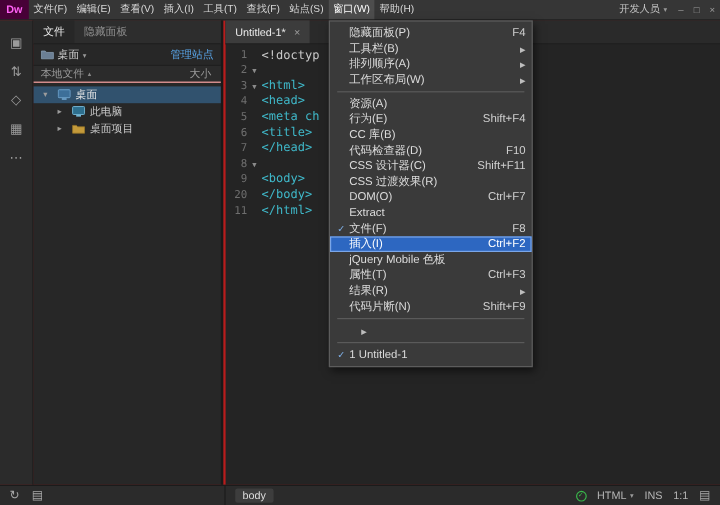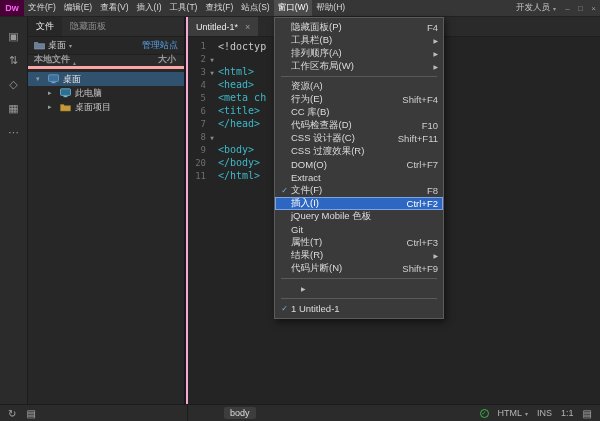--- a/index.html
+++ b/index.html
@@ -2,21 +2,21 @@
 <html><head>
 <meta charset="utf-8">
 <style>
   * { box-sizing: border-box; margin: 0; padding: 0; }
   html, body { width: 600px; height: 421px; }
   body {
     font-family: "Liberation Sans", sans-serif;
     background: #242424; color: #cccccc; overflow: hidden;
     -webkit-font-smoothing: antialiased;
   }
-  #app { position: relative; width: 600px; height: 421px; background: #f9a8d4; overflow: hidden; }
+  #app { position: relative; width: 600px; height: 421px; background: #b91c1c; overflow: hidden; }
 
   
   #menubar {
     position: absolute; top: 0; left: 0; right: 0; height: 17px;
     background: #363636; border-bottom: 1px solid #222;
     display: flex; align-items: stretch; font-size: 8.5px; color: #d8d8d8;
   }
   .logo {
     width: 24px; background: #470137; color: #FF61F6;
     font-weight: bold; font-size: 9px;
@@ -42,21 +42,21 @@
   #files-panel {
     position: absolute; left: 28px; top: 17px; width: 158px; bottom: 17px;
     background: #272727; border-right: 2px solid #191919; font-size: 9px;
   }
   .panel-tabs { height: 20px; display: flex; align-items: stretch; background: #2d2d2d; border-bottom: 1px solid #1f1f1f; }
   .ptab { padding: 0 8px; display: flex; align-items: center; color: #8f8f8f; }
   .ptab.active { color: #ececec; background: #272727; }
   .site-row { height: 18px; display: flex; align-items: center; padding: 0 6px; gap: 3px; border-bottom: 1px solid #1f1f1f; color: #d0d0d0; }
   .site-chev { font-size: 6px; color: #999; }
   .manage-link { margin-left: auto; color: #59a5e8; }
-  .cols-row { height: 14px; display: flex; align-items: flex-end; padding: 0 6px; gap: 2px; color: #9a9a9a; border-bottom: 3px solid #fca5a5; background: #2b2b2b; font-weight: bold; }
+  .cols-row { height: 14px; display: flex; align-items: center; padding: 0 6px; gap: 2px; color: #9a9a9a; border-bottom: 1px solid #fca5a5; background: #2b2b2b; }
   .sort-ico { font-size: 5px; color: #8a8a8a; }
   .col-size { margin-left: auto; padding-right: 2px; }
   .tree { padding-top: 3px; }
   .tree-row { height: 14px; display: flex; align-items: center; padding-left: 8px; gap: 4px; color: #c8c8c8; }
   .tree-row.child { padding-left: 20px; }
   .tree-row.selected { background: #31526e; color: #e8e8e8; }
   .twisty { color: #9c9c9c; font-size: 7px; width: 8px; flex: none; }
   .tico { flex: none; }
   .tlabel { white-space: nowrap; }
 
@@ -91,21 +91,21 @@
 
   
   #statusbar {
     position: absolute; left: 0; right: 0; bottom: 0; height: 17px;
     background: #2b2b2b; border-top: 1px solid #1b1b1b;
     display: flex; align-items: center; font-size: 9px; color: #b5b5b5;
   }
   .sb-files { width: 188px; flex: none; display: flex; align-items: center; gap: 10px; padding-left: 8px; border-right: 1px solid #1c1c1c; height: 100%; }
   .sb-ico { color: #a8a8a8; font-size: 10px; }
   .sb-doc { flex: 1; display: flex; align-items: center; padding: 0 8px; gap: 6px; height: 100%; }
-  .body-chip { background: #3d3d3d; padding: 1px 6px; border-radius: 2px; color: #dddddd; margin-left: 28px; }
+  .body-chip { background: #3d3d3d; padding: 1px 6px; border-radius: 2px; color: #dddddd; }
   .sb-right { margin-left: auto; display: flex; align-items: center; gap: 9px; }
   .ok-circle { width: 9px; height: 9px; border-radius: 50%; border: 1px solid #39b54a; color: #39b54a; font-size: 6px; line-height: 7px; text-align: center; flex: none; }
   .sb-chev { font-size: 6px; color: #999; }
   .sb-group { display: flex; align-items: center; gap: 3px; }
 </style>
 </head>
 <body>
 
 <div id="app">
 
@@ -318,24 +318,20 @@
       <span class="mi-check"></span>
       <span class="mi-label">插入(I)</span>
       <span class="mi-short">Ctrl+F2</span>
     </div>
     <div class="menu-item">
       <span class="mi-check"></span>
       <span class="mi-label">jQuery Mobile 色板</span>
     </div>
     <div class="menu-item">
       <span class="mi-check"></span>
-      <span class="mi-label">Git</span>
-    </div>
-    <div class="menu-item">
-      <span class="mi-check"></span>
       <span class="mi-label">属性(T)</span>
       <span class="mi-short">Ctrl+F3</span>
     </div>
     <div class="menu-item">
       <span class="mi-check"></span>
       <span class="mi-label">结果(R)</span>
       <span class="mi-arrow">▶</span>
     </div>
     <div class="menu-item">
       <span class="mi-check"></span>

